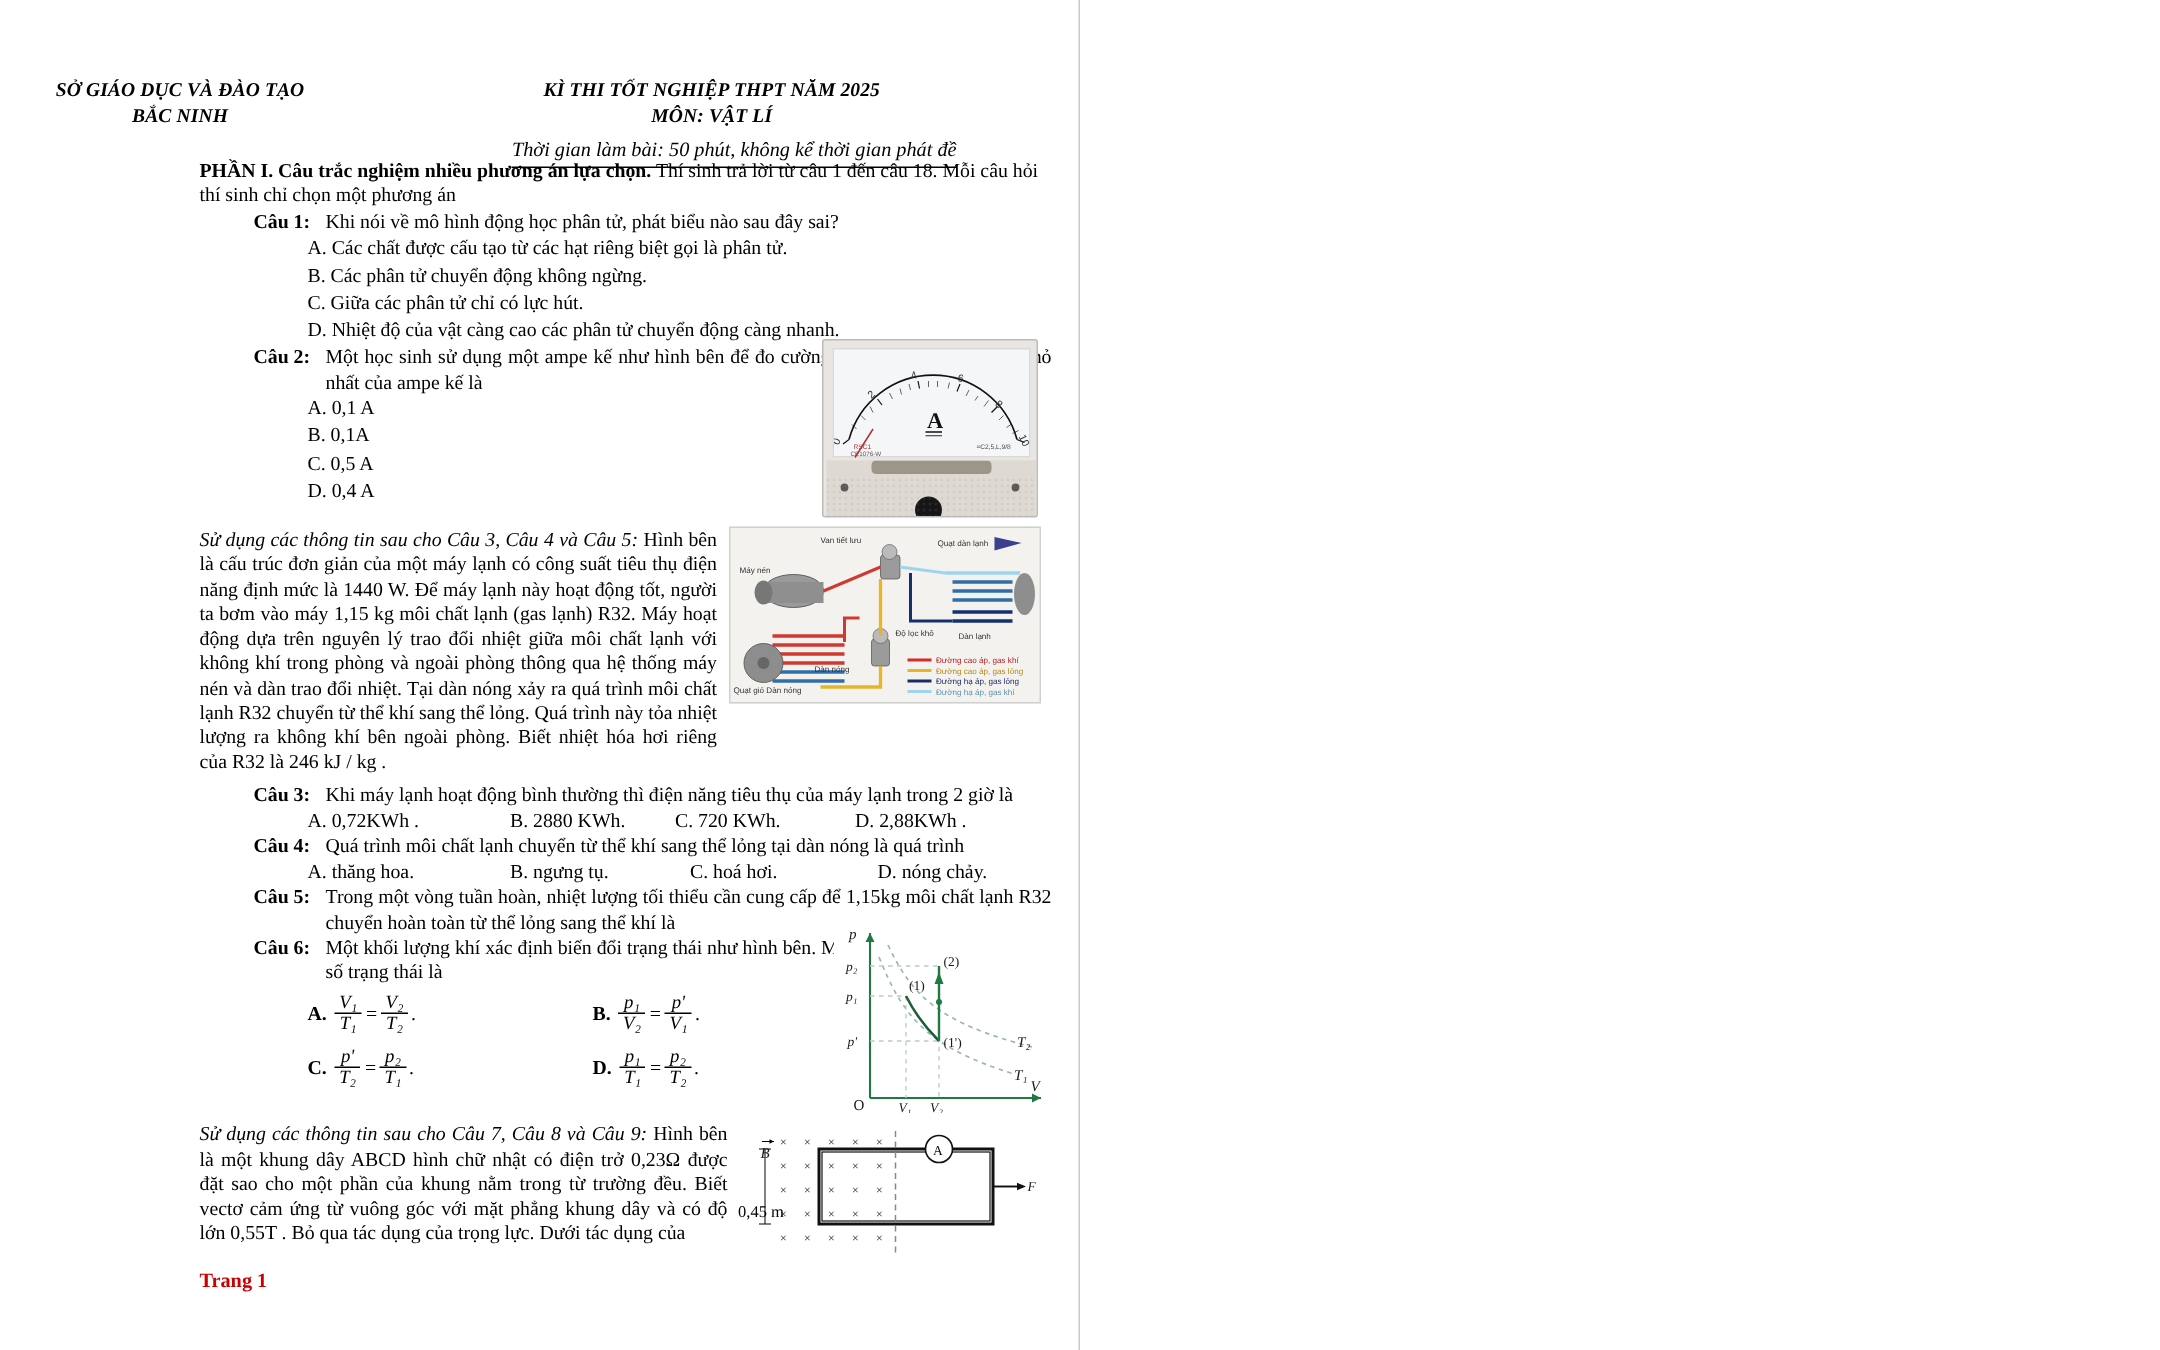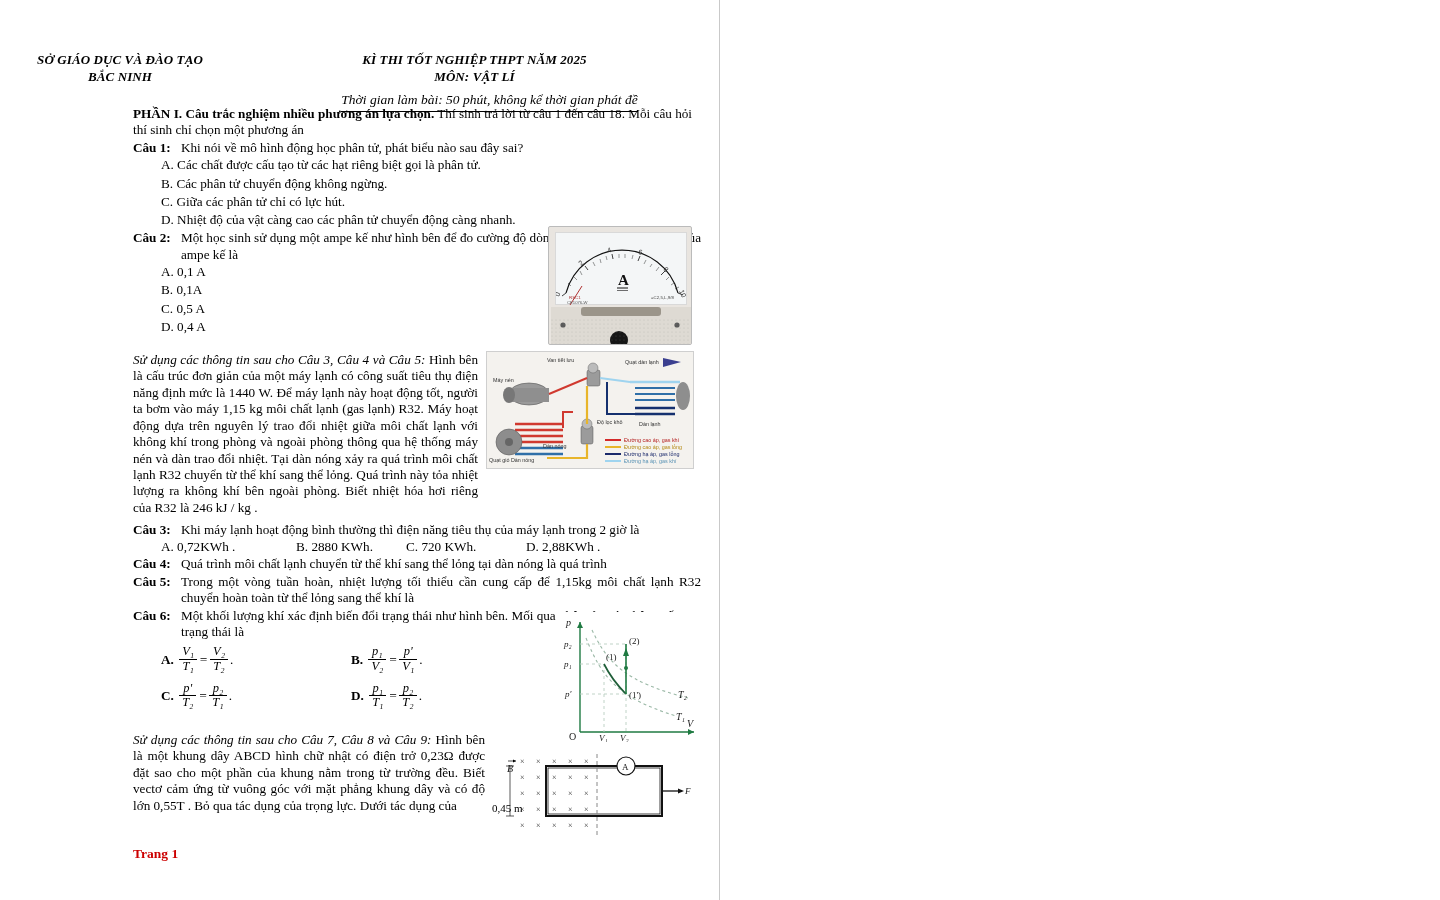--- a/index.html
+++ b/index.html
@@ -32,22 +32,22 @@
   .col-left  { left:133px; top:106px; width:568px; }
 
   .parthead { font-weight:bold; }
   .parthead .reg { font-weight:normal; }
 
   .q { display:flex; margin-top:1px; }
   .q-num { font-weight:bold; flex:0 0 auto; white-space:nowrap; }
   .q-body { flex:1 1 auto; }
   .q-body.just { text-align:justify; }
 
-  .n48 { width:48px; }
-  .ind-l { margin-left:28px; }
+  .n48 { width:48px;margin-left:36px; }
+  .ind-l { margin-left:72px; }
 
   .opts { display:flex; }
   .opts > div { flex:1 1 0; }
 
   .stacked div { line-height:1.38; }
 
   .info { font-style:italic; }
   .info .rest { font-style:normal; }
 
   .narrow-l { width:345px; text-align:justify; }
@@ -151,20 +151,26 @@
       <div class="ind-l opts">
         <div style="flex:0 0 135px">A. 0,72KWh .</div>
         <div style="flex:0 0 110px">B. 2880 KWh.</div>
         <div style="flex:0 0 120px">C. 720 KWh.</div>
         <div>D. 2,88KWh .</div>
       </div>
 
       <div class="q">
         <div class="q-num n48">Câu 4:</div>
         <div class="q-body">Quá trình môi chất lạnh chuyển từ thể khí sang thể lỏng tại dàn nóng là quá trình</div>
+      </div>
+      <div class="ind-l opts">
+        <div style="flex:0 0 135px">A. thăng hoa.</div>
+        <div style="flex:0 0 120px">B. ngưng tụ.</div>
+        <div style="flex:0 0 125px">C. hoá hơi.</div>
+        <div>D. nóng chảy.</div>
       </div>
 
       <div class="q">
         <div class="q-num n48">Câu 5:</div>
         <div class="q-body just">Trong một vòng tuần hoàn, nhiệt lượng tối thiểu cần cung cấp để 1,15kg môi chất lạnh R32 chuyển hoàn toàn từ thể lỏng sang thể khí là</div>
       </div>
 
       <div class="q">
         <div class="q-num n48">Câu 6:</div>
         <div class="q-body" style="width:300px">Một khối lượng khí xác định biến đổi trạng thái như hình bên. Mối quan hệ giữa các thông số trạng thái là</div>

